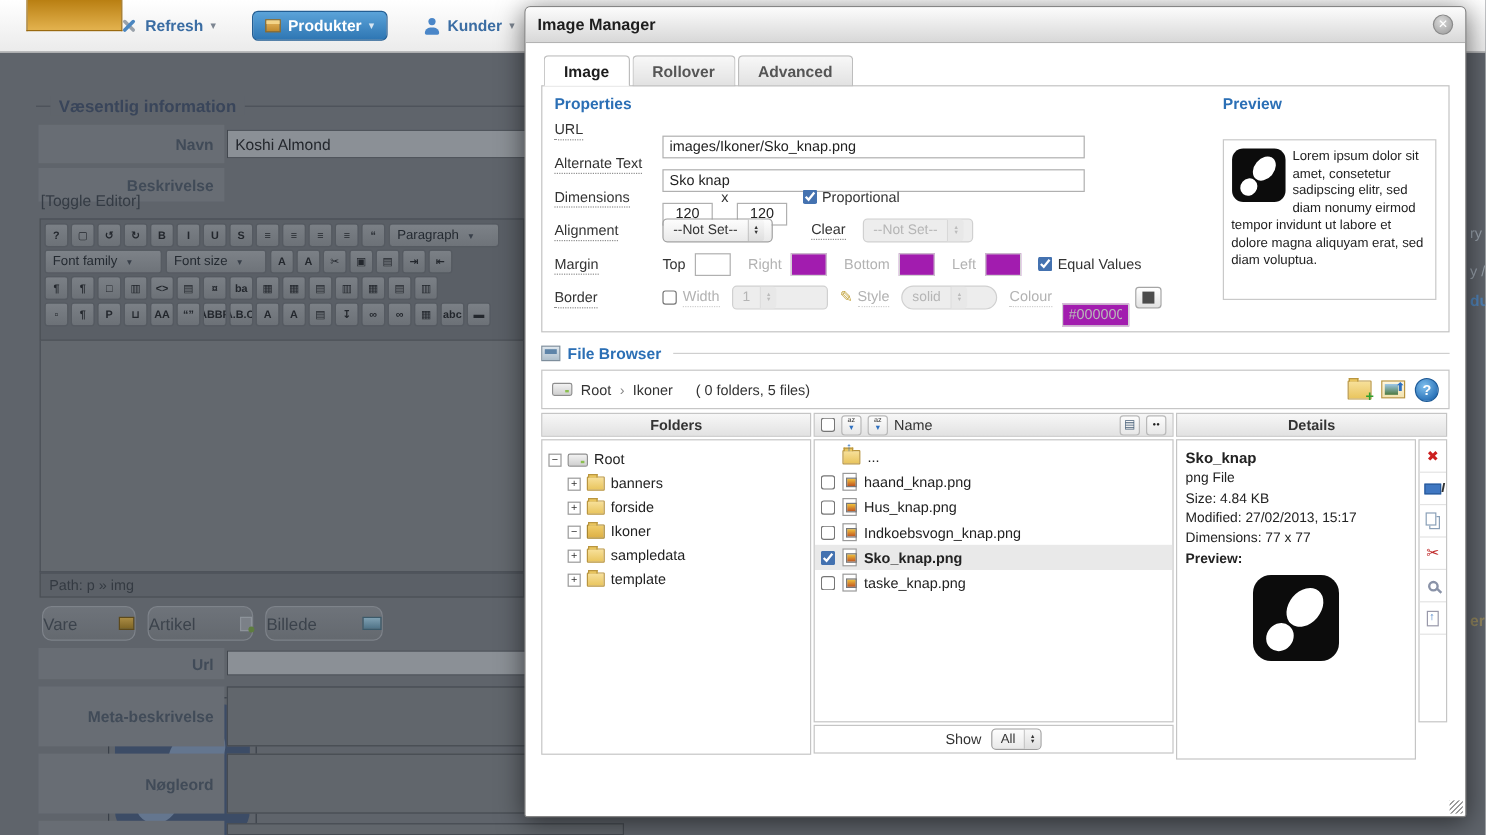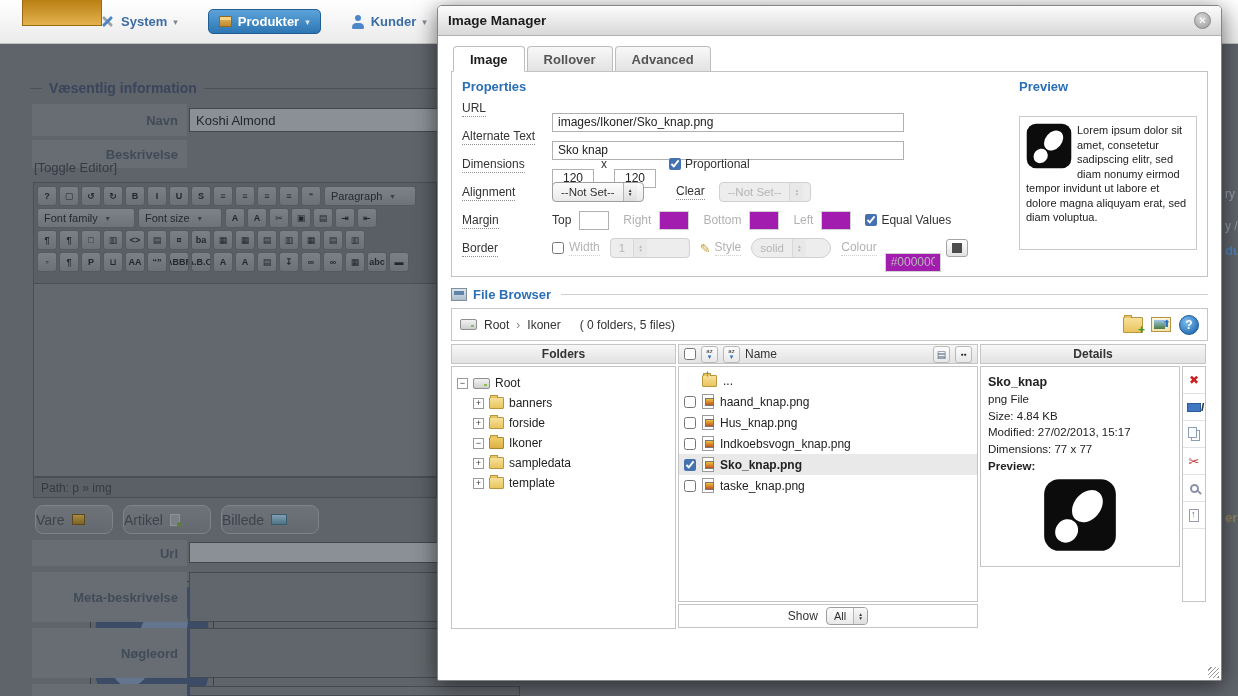--- a/index.html
+++ b/index.html
@@ -63,21 +63,21 @@
     border:1px solid #4a4f56;border-top:none;}
   .selwrap{position:absolute;left:57px;top:298px;width:122px;height:122px;outline:1px solid #3a4049;}
   .edimg{position:absolute;left:3px;top:3px;width:116px;height:116px;}
   .hnd{position:absolute;width:7px;height:7px;background:#a9aeb5;border:1px solid #2c3138;}
   .h-nw{left:-4px;top:-4px;} .h-n{left:calc(50% - 4px);top:-4px;} .h-ne{right:-4px;top:-4px;}
   .h-w{left:-4px;top:calc(50% - 4px);} .h-e{right:-4px;top:calc(50% - 4px);}
 
   .pathbar{position:absolute;left:33px;top:477px;width:404px;height:21px;background:#5b6067;
     border:1px solid #4a4f56;color:#343a42;font-size:12px;display:flex;align-items:center;padding:0 7px;}
 
-  .bgtab{position:absolute;top:505px;height:29px;display:flex;align-items:center;justify-content:flex-start;gap:7px;
+  .bgtab{position:absolute;top:505px;height:29px;display:flex;align-items:center;justify-content:space-between;gap:7px;
     background:linear-gradient(#6e737a,#64696f);border:1px solid #7e838a;border-radius:8px;
     color:#3c434c;font-size:14px;}
   .i-box-dim{width:13px;height:11px;background:linear-gradient(#a98b43,#7d6425);border:1px solid #5d4a1c;}
   .i-page-dim{width:10px;height:12px;background:#7b8087;border:1px solid #8d939a;position:relative;}
   .i-page-dim::after{content:"";position:absolute;right:-3px;bottom:-2px;width:5px;height:5px;border-radius:50%;background:#5e7d3f;}
   .i-pic-dim{width:16px;height:11px;background:linear-gradient(#7fa0b2,#4e7286);border:1px solid #3c5a6a;}
 
   .frag{position:absolute;left:1225px;width:13px;font-size:12px;color:#97a0aa;white-space:nowrap;overflow:hidden;}
   .frag.blue{color:#4f81b5;font-weight:bold;font-size:13px;}
   .frag.tan{color:#8f845e;font-weight:bold;font-size:13px;}
@@ -173,21 +173,21 @@
   .trow .ind{margin-left:16px;}
   .exp{width:11px;height:11px;border:1px solid #9a9a9a;background:#fff;font-size:9px;line-height:9px;text-align:center;color:#333;flex:none;}
 
   .frow{display:flex;align-items:center;height:21px;padding:0 5px;gap:6px;font-size:12px;color:#222;}
   .frow.sel{background:#e9e9e9;font-weight:bold;}
   .cbspace{width:12px;flex:none;}
   .ifile{width:12px;height:15px;background:#fff;border:1px solid #9a9a9a;position:relative;flex:none;}
   .ifile::before{content:"";position:absolute;left:2px;top:3px;width:7px;height:6px;background:linear-gradient(#f0c23c,#c0541f);border:1px solid #777;}
 
   .dwrap{display:flex;gap:2px;}
-  .dbody{flex:1;height:201px;padding:6px 7px;font-size:11.5px;line-height:1.45;color:#222;}
+  .dbody{flex:1;height:267px;padding:6px 7px;font-size:11.5px;line-height:1.45;color:#222;}
   .dtitle{font-weight:bold;font-size:12.5px;}
   .dprevlabel{font-weight:bold;}
   .fp-md{width:74px;height:74px;display:block;margin:4px auto 0;}
   .istrip{width:24px;height:236px;border:1px solid #c5c5c5;background:#fff;display:flex;flex-direction:column;}
   .icell{height:27px;border-bottom:1px solid #e3e3e3;display:flex;align-items:center;justify-content:center;flex:none;}
   .ic-del::before{content:"✖";color:#cc2020;font-size:12px;font-weight:bold;}
   .ic-ren{width:14px;height:9px;background:#3f77c2;border:1px solid #2a5a9a;position:relative;}
   .ic-ren::after{content:"I";position:absolute;right:-4px;top:-3px;font-size:11px;color:#333;font-weight:bold;}
   .ic-copy{width:9px;height:11px;border:1px solid #8aa0b8;background:#fff;box-shadow:3px 3px 0 -1px #fff,3px 3px 0 0 #8aa0b8;margin:-3px 0 0 -3px;}
   .ic-cut::before{content:"✂";color:#c23030;font-size:13px;}
@@ -210,21 +210,21 @@
 </style>
 </head>
 <body>
 
 <div>
 
   <div class="topnav">
     <div class="logo"></div>
     <div class="navitem">
       <span class="i-tools"></span>
-      <span>System</span>
+      <span>Refresh</span>
       <span class="caret">▾</span>
     </div>
     <div class="navitem active">
       <span class="i-box"></span>
       <span>Produkter</span>
       <span class="caret">▾</span>
     </div>
     <div class="navitem">
       <span class="i-user"></span>
       <span>Kunder</span>

